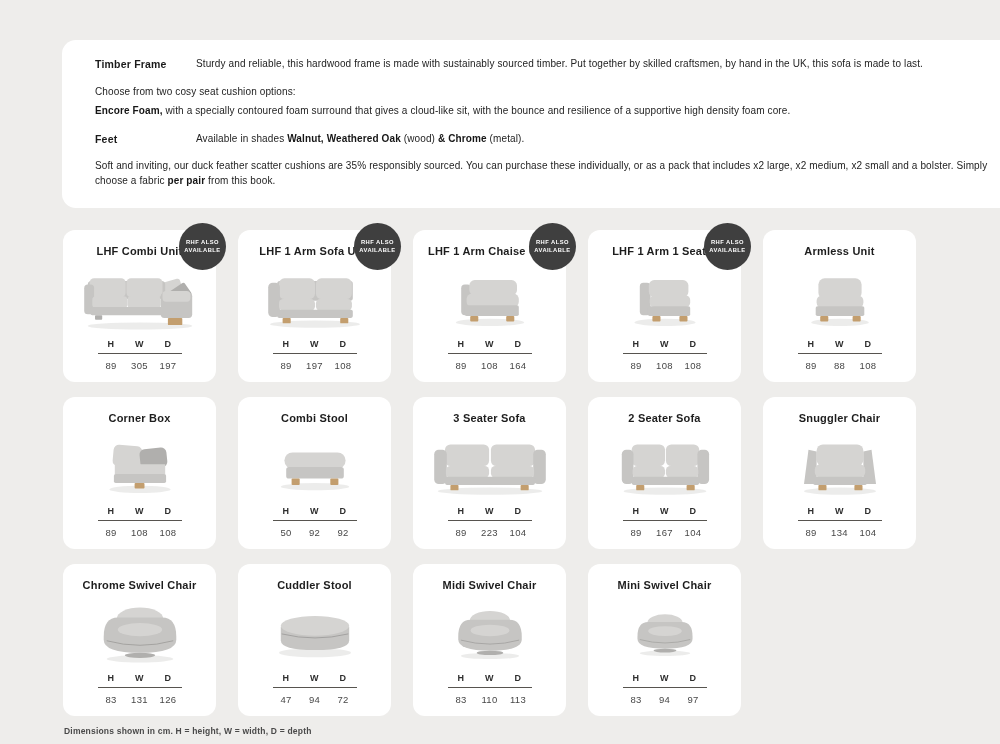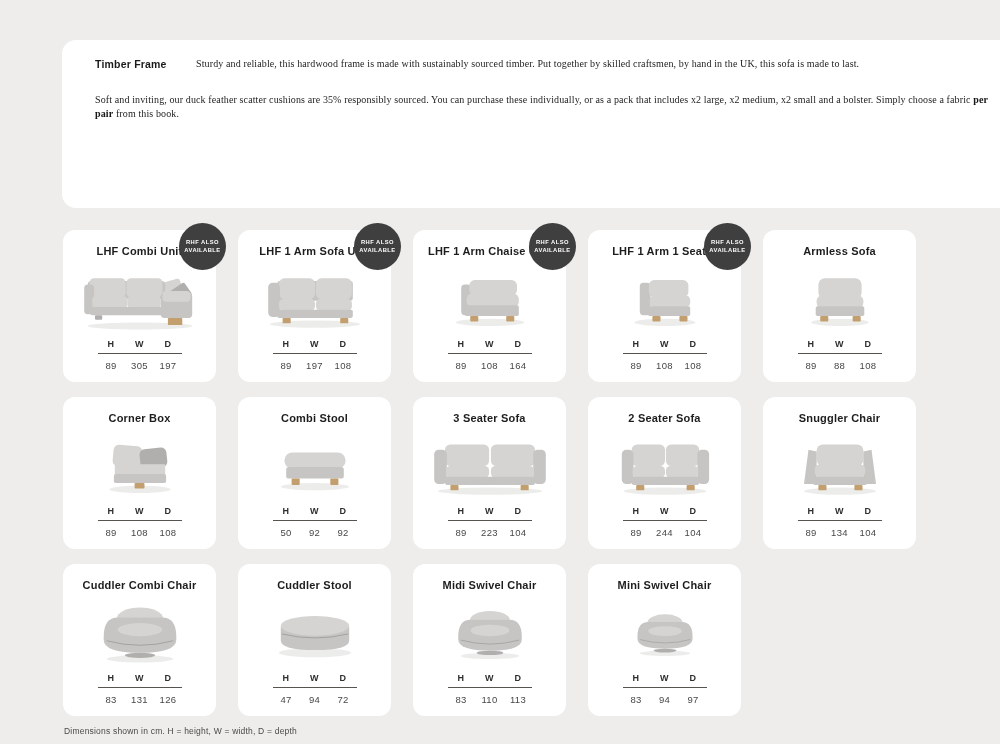--- a/index.html
+++ b/index.html
@@ -14,21 +14,21 @@
     position:absolute;left:62px;top:40px;width:965px;height:168px;
     background:#ffffff;border-radius:14px;box-sizing:border-box;
     padding:17px 28px 17px 33px;
   }
   .spec-row{display:flex;margin-bottom:8px;}
   .spec-label{
     flex:0 0 101px;width:101px;font-weight:700;font-size:10.5px;
     color:#1b1b1b;letter-spacing:.2px;line-height:14.5px;
   }
   .spec-desc{flex:1;font-size:10px;color:#232323;}
-  .spec-line{margin:0 0 5px 0;line-height:14.5px;letter-spacing:.12px;font-family:Liberation Serif, serif;}
+  .spec-line{margin:0 0 5px 0;line-height:14.5px;letter-spacing:.12px;}
   .spec-line b{font-weight:700;color:#161616;}
   
   .grid{
     position:absolute;left:63px;top:230px;
     display:grid;grid-template-columns:repeat(5,153px);
     grid-auto-rows:152px;column-gap:22px;row-gap:15px;
   }
   .card{
     position:relative;background:#ffffff;border-radius:12px;
     display:flex;flex-direction:column;align-items:center;
@@ -45,36 +45,44 @@
   .dim-heads span{font-weight:700;color:#2e2e2e;font-size:9px;}
   .dim-line{border-top:1.5px solid #57544f;margin:4px 0 6px 0;}
   .badge{
     position:absolute;top:-7px;right:-10px;width:47px;height:47px;border-radius:50%;
     color:#fff;display:flex;flex-direction:column;align-items:center;justify-content:center;
     font-size:5.8px;font-weight:700;letter-spacing:.45px;line-height:7.6px;text-align:center;
     z-index:2;
   }
   
   .footer{
-    position:absolute;left:64px;top:726px;font-size:8.5px;color:#4a4a4a;letter-spacing:.2px;
+    position:absolute;left:64px;top:726px;font-size:8.5px;color:#4a4a4a;letter-spacing:.2px;font-weight:bold;
   }
 </style>
 </head>
 <body style="background: rgb(238, 237, 235);">
 
 <div class="info-panel">
   <div id="spec-rows">
       <div class="spec-row">
        <div class="spec-label">Timber Frame</div>
        <div class="spec-desc">
           <p class="spec-line"><span>Sturdy and reliable, this hardwood frame is made with sustainably sourced timber. Put together by skilled craftsmen, by hand in the UK, this sofa is made to last.</span></p>
         </div>
      </div>
       <div class="spec-row">
        <div class="spec-desc">
+          <p class="spec-line"><span>Choose from two cosy seat cushion options:</span></p>
+          <p class="spec-line"><b>Encore Foam,</b><span> with a specially contoured foam surround that gives a cloud-like sit, with the bounce and resilience of a supportive high density foam core.</span></p>
+        </div>
+     </div>
+      <div class="spec-row">
+       <div class="spec-label">Feet</div>
+       <div class="spec-desc">
+          <p class="spec-line"><span>Available in shades </span><b>Walnut, Weathered Oak</b><span> (wood) </span><b>&amp; Chrome</b><span> (metal).</span></p>
         </div>
      </div>
       <div class="spec-row">
        <div class="spec-desc">
           <p class="spec-line"><span>Soft and inviting, our duck feather scatter cushions are 35% responsibly sourced. You can purchase these individually, or as a pack that includes x2 large, x2 medium, x2 small and a bolster. Simply choose a fabric </span><b>per pair</b><span> from this book.</span></p>
         </div>
      </div>
     </div>
 </div>
 
@@ -212,21 +220,21 @@
          <div class="dim-line"></div>
          <div class="dim-row dim-vals">
            <span>89</span>
            <span>108</span>
            <span>108</span>
          </div>
        </div>
      </div>
     <div class="card">
 
-       <div class="card-title">Armless Sofa</div>
+       <div class="card-title">Armless Unit</div>
        <div class="illus">
         <svg width="134" height="72" viewBox="0 0 140 80">
           <ellipse cx="70" cy="66" rx="32" ry="4" fill="rgba(70,65,60,0.10)"></ellipse>
   <rect x="46" y="17" width="48" height="23" rx="7" fill="#d5d4d2"></rect>
   <rect x="44" y="36" width="52" height="14" rx="6" fill="#d5d4d2"></rect>
   <rect x="43" y="48" width="54" height="11" rx="2" fill="#c6c5c3"></rect>
   <rect x="48" y="59" width="9" height="6" rx="1" fill="#c39e6e"></rect>
   <rect x="84" y="59" width="9" height="6" rx="1" fill="#c39e6e"></rect>
         </svg>
       </div>
@@ -351,21 +359,21 @@
       </div>
        <div class="dims">
          <div class="dim-row dim-heads">
            <span>H</span>
            <span>W</span>
            <span>D</span>
          </div>
          <div class="dim-line"></div>
          <div class="dim-row dim-vals">
            <span>89</span>
-           <span>244</span>
+           <span>167</span>
            <span>104</span>
          </div>
        </div>
      </div>
     <div class="card">
 
        <div class="card-title">Snuggler Chair</div>
        <div class="illus">
         <svg width="134" height="72" viewBox="0 0 140 80">
           <ellipse cx="70" cy="68" rx="40" ry="4" fill="rgba(70,65,60,0.10)"></ellipse>
@@ -387,21 +395,21 @@
          <div class="dim-line"></div>
          <div class="dim-row dim-vals">
            <span>89</span>
            <span>134</span>
            <span>104</span>
          </div>
        </div>
      </div>
     <div class="card">
 
-       <div class="card-title">Cuddler Combi Chair</div>
+       <div class="card-title">Chrome Swivel Chair</div>
        <div class="illus">
         <svg width="134" height="72" viewBox="0 0 140 80">
           <g transform="translate(70 43) scale(1.12) translate(-70 -43)">
   <ellipse cx="70" cy="66" rx="33" ry="3.5" fill="rgba(70,65,60,0.10)"></ellipse>
   <ellipse cx="70" cy="26" rx="23" ry="11" fill="#d5d4d2"></ellipse>
   <path d="M34 44 Q34 25 48 25 L92 25 Q106 25 106 44 L106 47 Q106 60 70 60 Q34 60 34 47 Z" fill="#c6c5c3"></path>
   <ellipse cx="70" cy="37" rx="22" ry="6.5" fill="#d5d4d2"></ellipse>
   <path d="M37 48 Q70 57 103 48" stroke="#9b9a98" stroke-width="0.8" fill="none"></path>
   <ellipse cx="70" cy="62.5" rx="15" ry="2.5" fill="#b0afad"></ellipse>
   </g>

